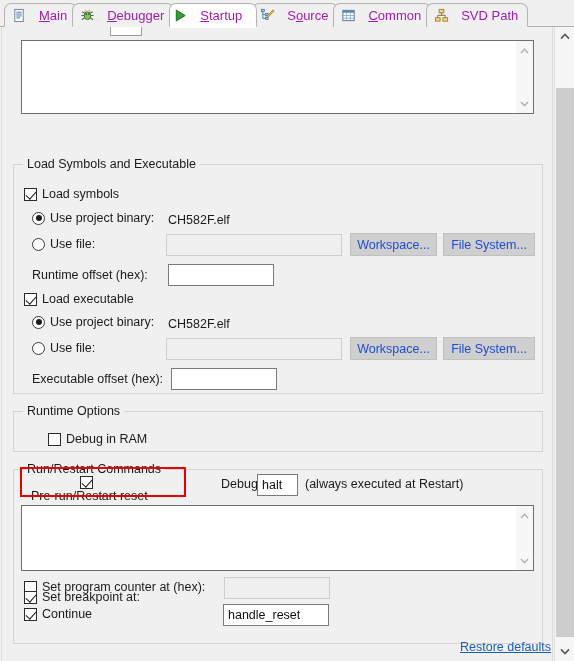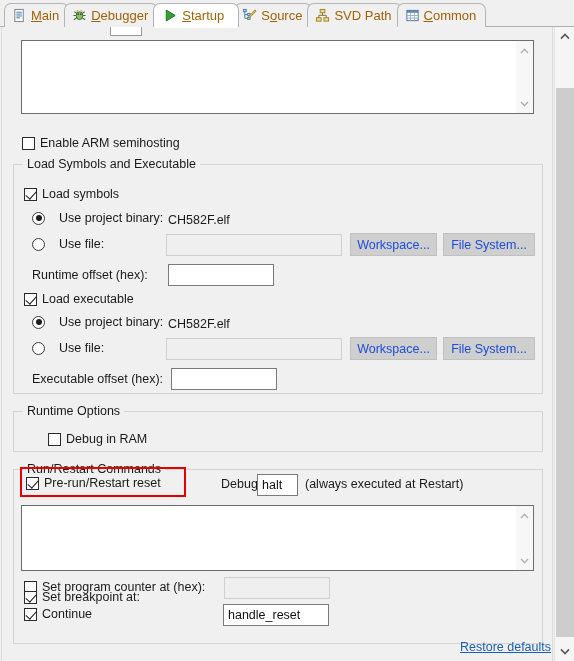--- a/index.html
+++ b/index.html
@@ -33,38 +33,38 @@
     content: "";
     position: absolute;
     left: 0; right: 0; bottom: 0;
     height: 1px;
     background: #b0b0b0;
   }
   .tab {
     position: relative;
     display: flex;
     align-items: center;
-    gap: 4px;
+    gap: 12px;
     height: 24px;
     padding: 0 9px 0 7px;
     background: #f0f0f0;
     border: 1px solid #b4b4b4;
     border-bottom: none;
     border-radius: 7px 7px 0 0;
     white-space: nowrap;
     font-size: 13px;
-    color: #a16207;
+    color: #a21caf;
     margin-right: -5px;
     z-index: 1;
   }
   .tab.active {
     background: #ffffff;
     z-index: 10;
     padding-right: 14px;
-    padding-left: 9px;
+    padding-left: 3px;
   }
   .tab.active::after {
     content: "";
     position: absolute;
     left: 1px; right: 1px; bottom: -1px;
     height: 2px;
     background: #ffffff;
     z-index: 12;
   }
   .tab .tlabel { position: relative; top: 0px; }
@@ -157,21 +157,21 @@
     position: relative;
   }
   .radio.sel::after {
     content: "";
     position: absolute;
     left: 2.5px; top: 2.5px;
     width: 6px; height: 6px;
     border-radius: 50%;
     background: #1c1c1c;
   }
-  .radio-label { margin-left: 14px; font-size: 12.5px; }
+  .radio-label { margin-left: 5px; font-size: 12.5px; }
 
   .txt {
     border: 1px solid #7a7a7a;
     background: #ffffff;
     height: 22px;
     font-family: "Liberation Sans", sans-serif;
     font-size: 12.5px;
     color: #111;
     padding: 0 4px;
     line-height: 20px;
@@ -301,48 +301,48 @@
           </g>
           <polygon points="13.8,2 15,3.3 8.4,10 7,10.4 7.4,9" fill="#f2c94c" stroke="#9a7a20" stroke-width="0.9" stroke-linejoin="round"></polygon>
         </svg>
       </span>
       <span class="tlabel">S<span class="u">o</span>urce</span>
     </div>
 
     <div class="tab">
       <span class="ticon">
         <svg viewBox="0 0 16 16" width="15" height="15">
+          <rect x="2" y="2.5" width="12" height="11" fill="#fff" stroke="#4a6e96" stroke-width="1"></rect>
+          <rect x="2" y="2.5" width="12" height="2.6" fill="#5d86b0"></rect>
+          <g stroke="#8aa8c8" stroke-width="0.9">
+            <line x1="6" y1="5.1" x2="6" y2="13.5"></line>
+            <line x1="10" y1="5.1" x2="10" y2="13.5"></line>
+            <line x1="2" y1="8" x2="14" y2="8"></line>
+            <line x1="2" y1="10.8" x2="14" y2="10.8"></line>
+          </g>
+        </svg>
+      </span>
+      <span class="tlabel"><span class="u">C</span>ommon</span>
+    </div>
+
+    <div class="tab">
+      <span class="ticon">
+        <svg viewBox="0 0 16 16" width="15" height="15">
           <rect x="5.5" y="1.5" width="5" height="3.6" fill="#f2d98c" stroke="#a08020" stroke-width="1"></rect>
           <rect x="1.5" y="10.4" width="5" height="3.6" fill="#f2d98c" stroke="#a08020" stroke-width="1"></rect>
           <rect x="9.5" y="10.4" width="5" height="3.6" fill="#f2d98c" stroke="#a08020" stroke-width="1"></rect>
           <g stroke="#7a6a3a" stroke-width="1" fill="none">
             <line x1="8" y1="5.1" x2="8" y2="7.8"></line>
             <line x1="4" y1="7.8" x2="12" y2="7.8"></line>
             <line x1="4" y1="7.8" x2="4" y2="10.4"></line>
             <line x1="12" y1="7.8" x2="12" y2="10.4"></line>
           </g>
         </svg>
       </span>
       <span class="tlabel">SVD Path</span>
-    </div>
-
-    <div class="tab">
-      <span class="ticon">
-        <svg viewBox="0 0 16 16" width="15" height="15">
-          <rect x="2" y="2.5" width="12" height="11" fill="#fff" stroke="#4a6e96" stroke-width="1"></rect>
-          <rect x="2" y="2.5" width="12" height="2.6" fill="#5d86b0"></rect>
-          <g stroke="#8aa8c8" stroke-width="0.9">
-            <line x1="6" y1="5.1" x2="6" y2="13.5"></line>
-            <line x1="10" y1="5.1" x2="10" y2="13.5"></line>
-            <line x1="2" y1="8" x2="14" y2="8"></line>
-            <line x1="2" y1="10.8" x2="14" y2="10.8"></line>
-          </g>
-        </svg>
-      </span>
-      <span class="tlabel"><span class="u">C</span>ommon</span>
     </div>
   </div>
 
   <div class="content">
     <div class="panel">
 
       <div class="hidden-row" style="left:20px; top:-6px;">&nbsp;</div>
       <div class="txt" style="position:absolute; left:108px; top:-8px; width:32px; height:18px; border:1px solid #9a9a9a;"></div>
 
       <div class="area" style="left:19px; top:14px; width:513px; height:74px;">
@@ -353,24 +353,20 @@
               </svg>
           </div>
           <div class="aarrow down">
             <svg width="9" height="6" viewBox="0 0 9 6">
                 <polyline points="1,1 4.5,4.8 8,1" fill="none" stroke="#b0b0b0" stroke-width="1.4"></polyline>
               </svg>
           </div>
         </div>
       </div>
 
-      <div class="row" style="left:20px; top:110px;">
-        <span class="cb"></span>
-        <span class="cb-label">Enable ARM semihosting</span>
-      </div>
 
       <div class="group" style="left:11px; top:138px; width:530px; height:230px;">
         <span class="glabel">Load Symbols and Executable</span>
       </div>
 
       <div class="row" style="left:22px; top:161px;">
         <span class="cb checked"></span>
         <span class="cb-label">Load symbols</span>
       </div>
 
@@ -418,21 +414,21 @@
       </div>
       <div class="row" style="left:22px; top:406px;margin-left:24px;">
         <span class="cb"></span>
         <span class="cb-label">Debug in RAM</span>
       </div>
 
       <div class="group" style="left:11px; top:443px; width:530px; height:175px;">
         <span class="glabel">Run/Restart Commands</span>
       </div>
 
-      <div class="row" style="left:24px; top:450px;">
+      <div class="row" style="left:24px; top:450px;flex-direction:column;">
         <span class="cb checked"></span>
         <span class="cb-label">Pre-run/Restart reset</span>
       </div>
       <div class="redbox" style="left:18px; top:441px; width:166px; height:30px;"></div>
 
       <div class="static" style="left:219px; top:451px;">Debug:</div>
       <div class="txt" style="position:absolute; left:255px; top:448px; width:41px;">halt</div>
       <div class="static" style="left:303px; top:451px;">(always executed at Restart)</div>
 
       <div class="area" style="left:19px; top:479px; width:513px; height:66px;">

